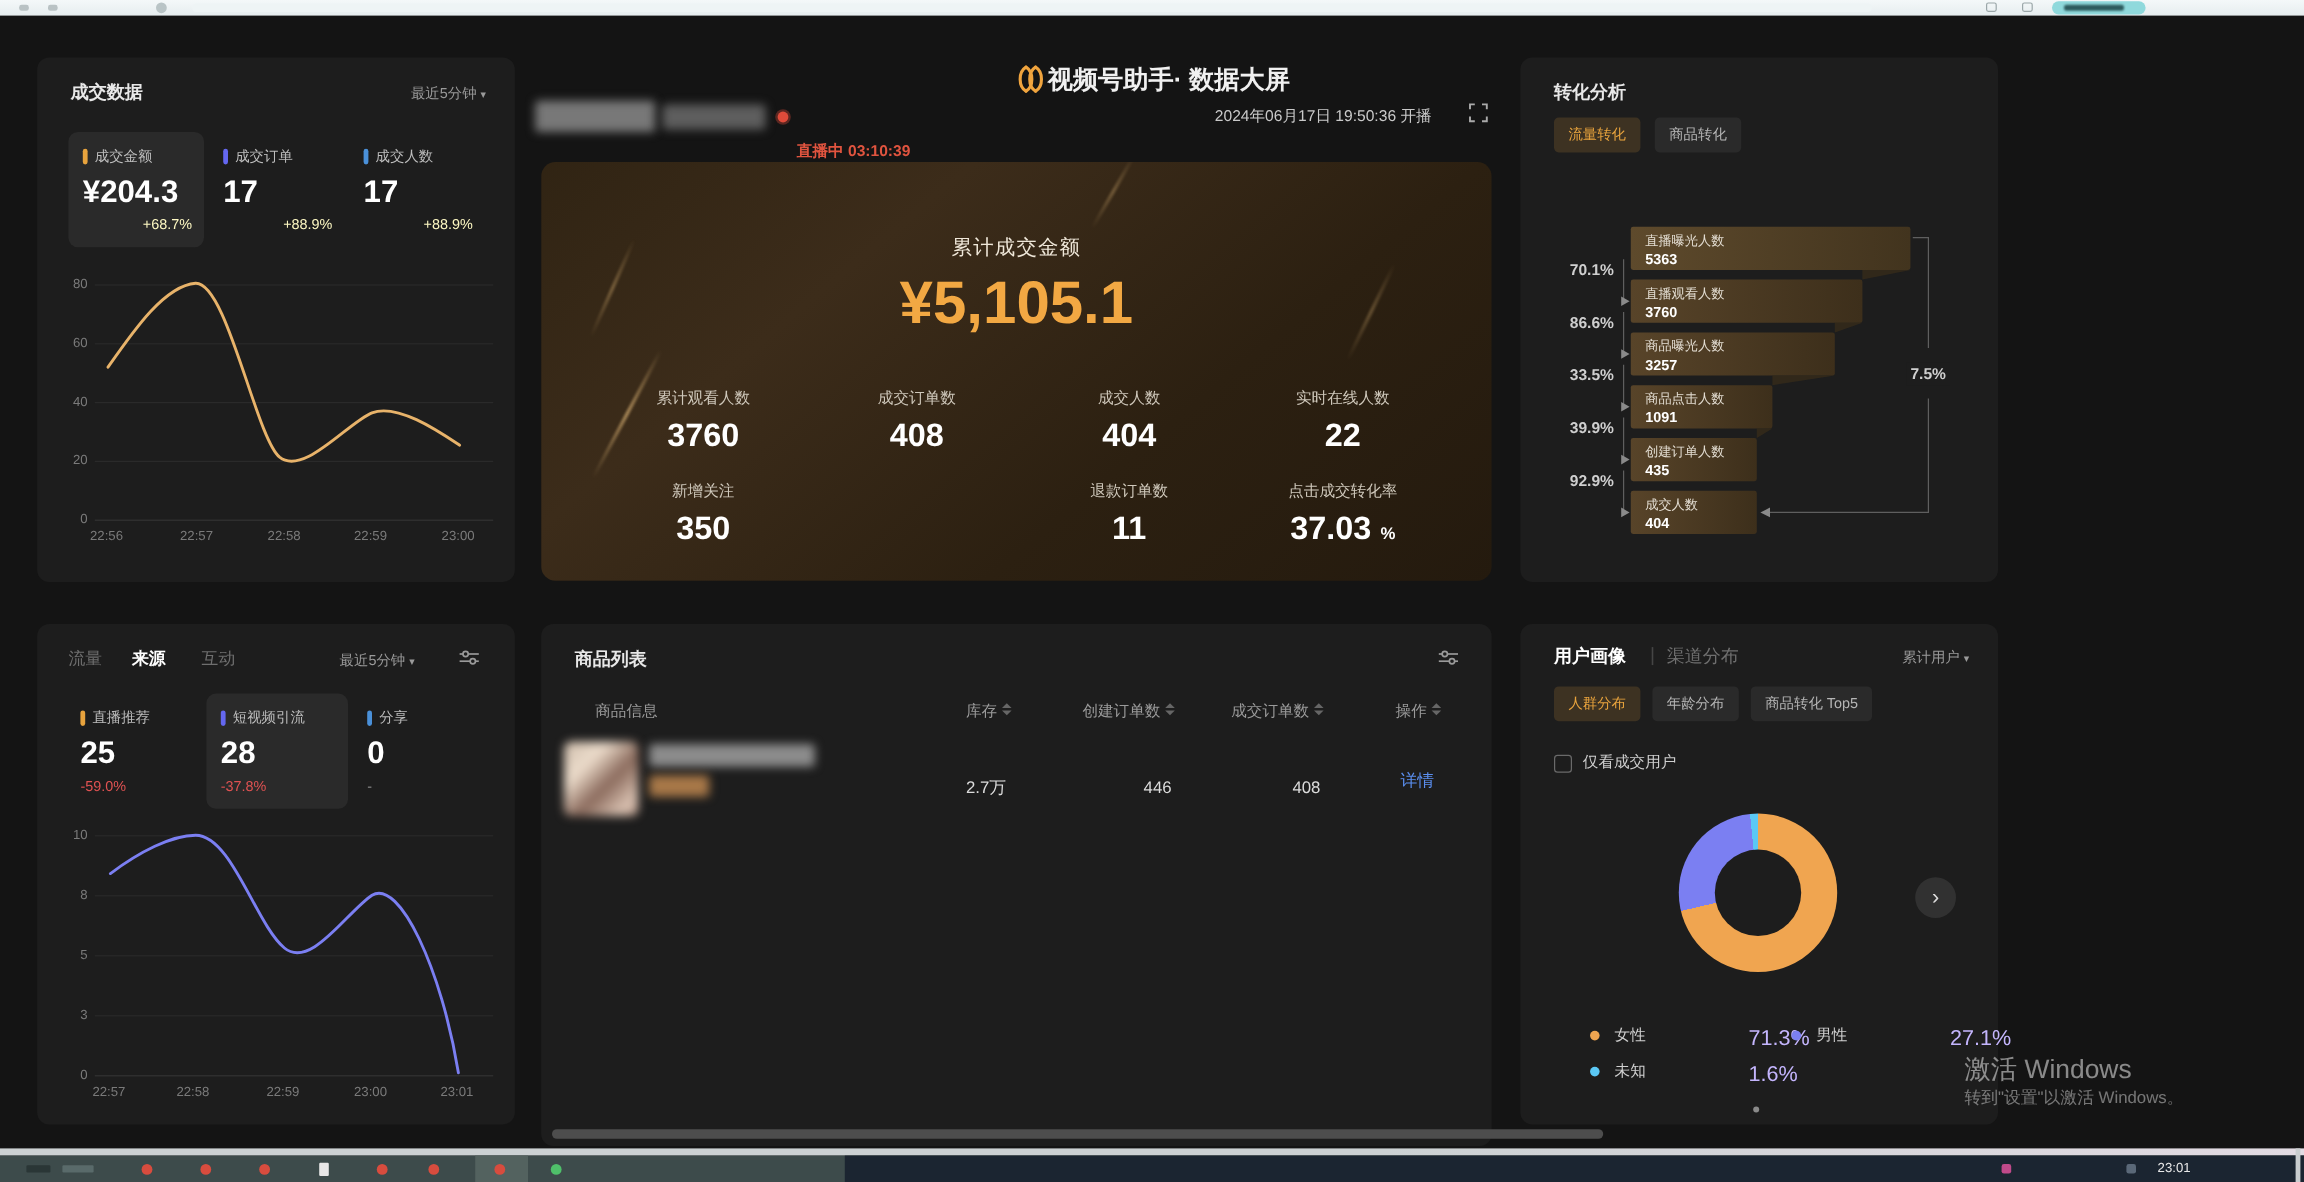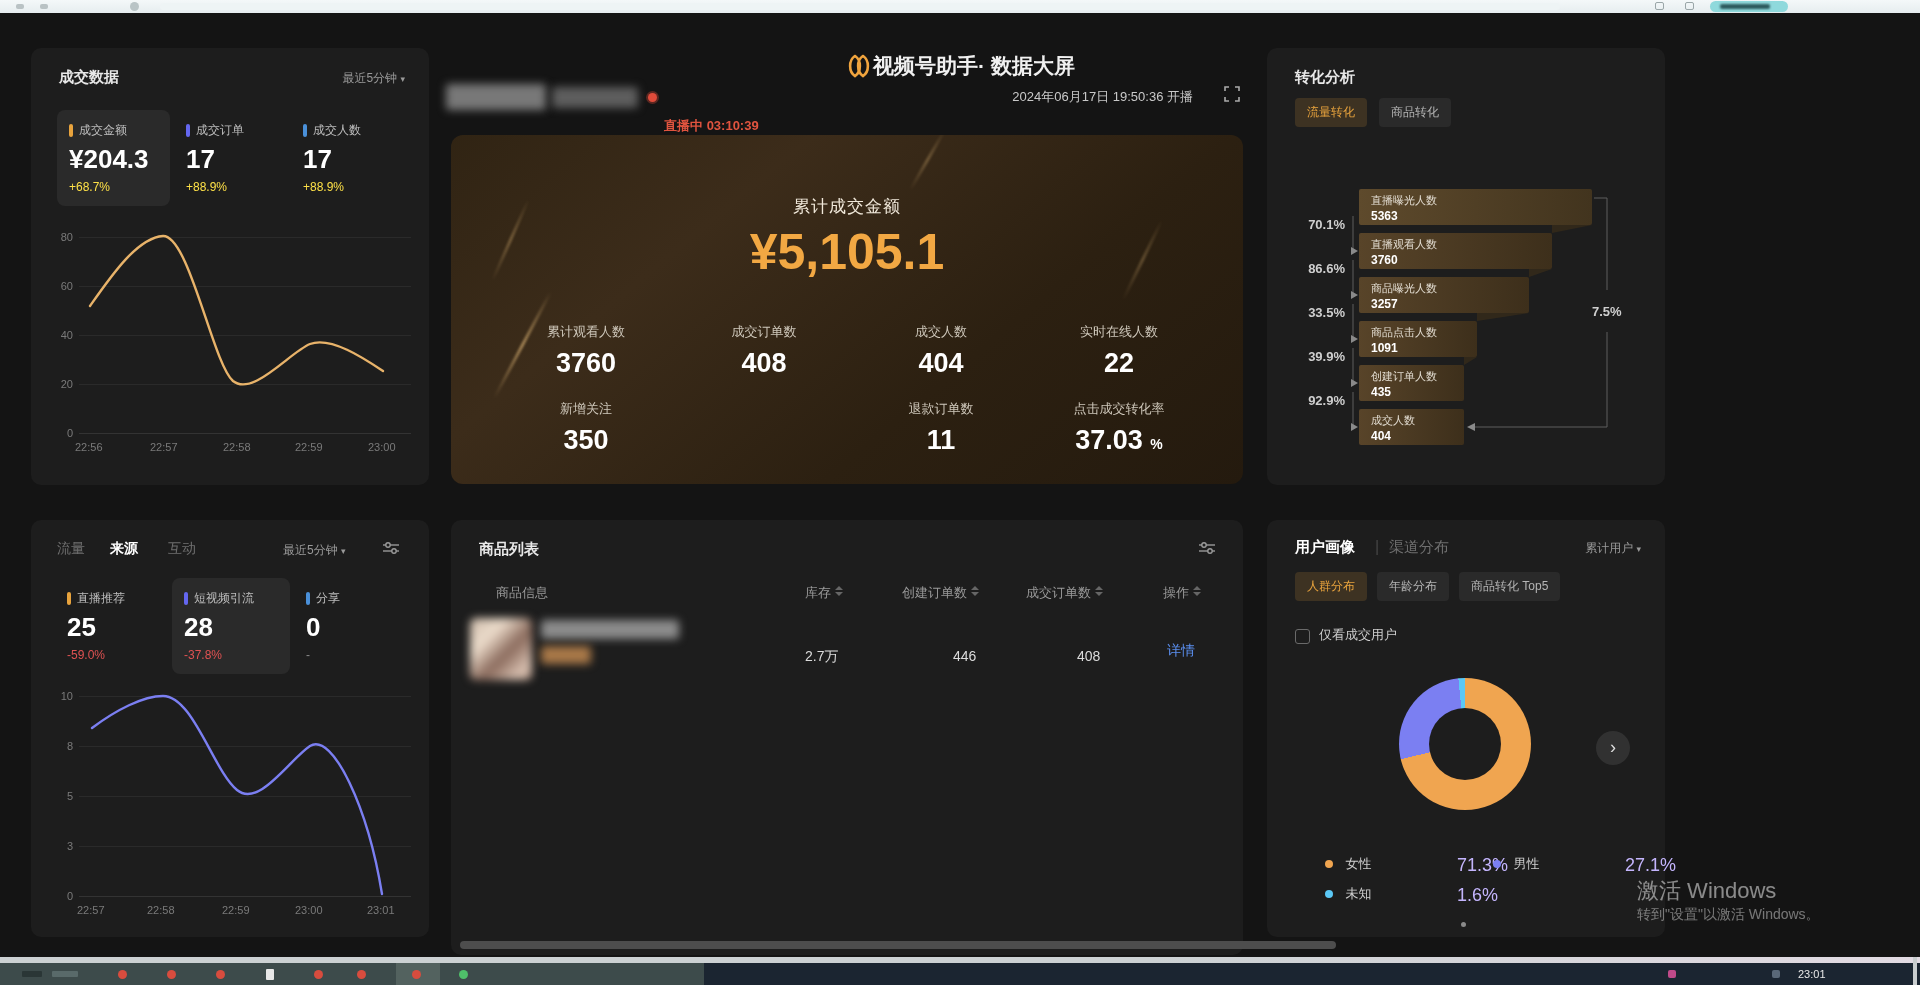--- a/index.html
+++ b/index.html
@@ -24,21 +24,21 @@
   .range-dd { font-size:12px; color:#9a9a9a; cursor:pointer; }
   .caret { font-size:9px; color:#9a9a9a; }
 
   
   .statbox { position:absolute; width:113px; height:96px; border-radius:8px; padding:12px 10px 0 12px; }
   .statbox.hl { background:#2a2a2a; }
   .statbox .lbl { font-size:12px; color:#bdbdbd; display:flex; align-items:center; gap:6px; }
   .marker { width:4px; height:13px; border-radius:2px; display:inline-block; }
   .statbox .val { font-size:26px; font-weight:bold; color:#fff; margin-top:5px; }
   .statbox .delta { font-size:12px; margin-top:5px; }
-  .delta.up { color:#fde047; } .delta.down { color:#e05252; } .delta.flat { color:#8a8a8a; }
+  .delta.up { color:#fef9c3;text-align:right; } .delta.down { color:#e05252; } .delta.flat { color:#8a8a8a; }
 
   .tick { position:absolute; font-size:11px; color:#7a7a7a; }
   .gline { position:absolute; height:1px; background:#2a2a2a; }
 
   
   .tab { font-size:14px; cursor:pointer; }
   .tab.on { color:#fff; font-weight:bold; }
   .tab.off { color:#6f6f6f; }
   .pill { position:absolute; font-size:12px; padding:6px 12px; border-radius:4px;
     background:#2a2a2a; color:#b5b5b5; cursor:pointer; white-space:nowrap; }

